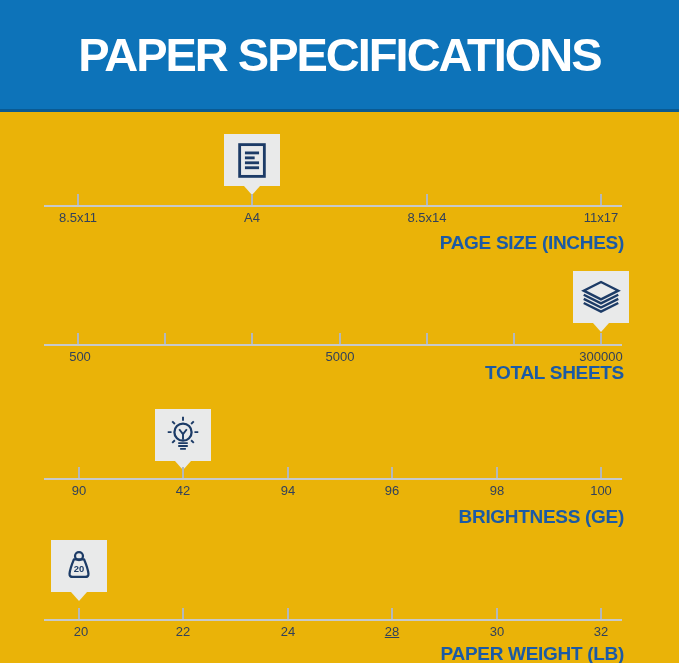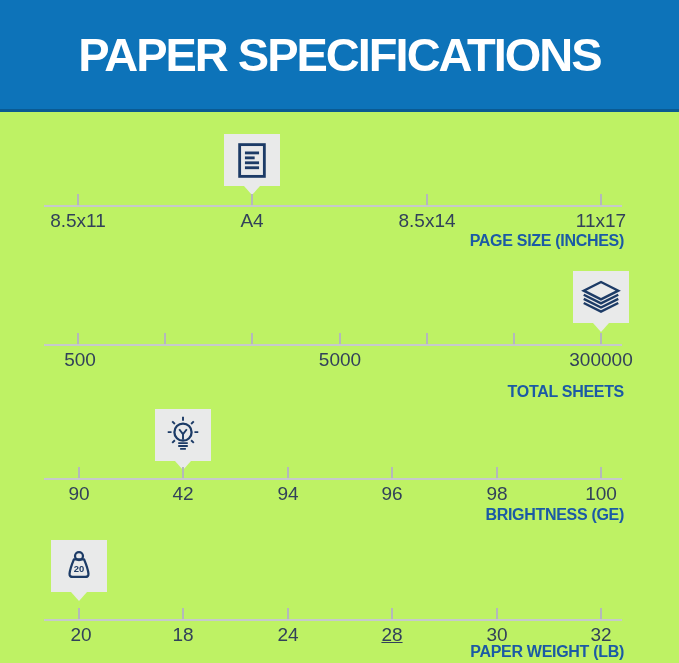--- a/index.html
+++ b/index.html
@@ -1,37 +1,37 @@
 <!DOCTYPE html>
 <html><head>
 <meta charset="utf-8">
 <style>
   * { margin:0; padding:0; box-sizing:border-box; }
   body { background:#ffffff; }
   #page {
-    position:relative; width:679px; height:663px; background:#bef264;
+    position:relative; width:679px; height:663px; background:#eab308;
     overflow:hidden; font-family:"Liberation Sans", sans-serif;
   }
   .banner {
     position:absolute; left:0; top:0; width:679px; height:112px;
     background:#0d73b9; border-bottom:3px solid #0a5a92;
     display:flex; align-items:center; justify-content:center;
   }
   .banner h1 {
     color:#ffffff; font-size:47px; font-weight:bold; letter-spacing:-2px;
     white-space:nowrap;
   }
   .rail { position:absolute; left:44px; width:578px; height:2px; background:#c6c9cb; }
   .tick { position:absolute; width:2px; height:11px; background:#b4b8bb; transform:translateX(-50%); }
   .tick-label {
-    position:absolute; transform:translateX(-50%); font-size:19px; color:#32415a;
+    position:absolute; transform:translateX(-50%); font-size:13px; color:#32415a;
     white-space:nowrap; line-height:1;
   }
   .scale-title {
-    position:absolute; right:55px; font-size:16px; font-weight:bold; color:#1b5aa5;
+    position:absolute; right:55px; font-size:19px; font-weight:bold; color:#1b5aa5;
     letter-spacing:-0.3px; white-space:nowrap; line-height:1;
   }
   .marker {
     position:absolute; width:56px; height:52px; background:#e9eaea;
     display:flex; align-items:center; justify-content:center;
   }
   .marker-tail {
     position:absolute; width:0; height:0; transform:translateX(-50%);
     border-left:8px solid transparent; border-right:8px solid transparent;
     border-top:9px solid #e9eaea;
@@ -91,21 +91,21 @@
     <div class="tick" style="left:340px; top:333px;"></div>
     <div class="tick" style="left:427px; top:333px;"></div>
     <div class="tick" style="left:514px; top:333px;"></div>
     <div class="tick" style="left:601px; top:333px;"></div>
     <div class="rail" style="top:344px;"></div>
 
     <div class="tick-label" style="left:80px;  top:350px;">500</div>
     <div class="tick-label" style="left:340px; top:350px;">5000</div>
     <div class="tick-label" style="left:601px; top:350px;">300000</div>
 
-    <div class="scale-title" style="top:384px;">TOTAL SHEETS</div>
+    <div class="scale-title" style="top:363px;">TOTAL SHEETS</div>
   </div>
 
   <div>
     <div class="marker" style="left:155px; top:409px;">
       <svg width="42" height="42" viewBox="0 0 44 44">
         <circle cx="22" cy="19" r="9" fill="none" stroke="#1c3b66" stroke-width="2.4"></circle>
         <path d="M18,16 L22,21 M26,16 L22,21 M22,21 L22,27" fill="none" stroke="#1c3b66" stroke-width="2"></path>
         <path d="M17,30.5 H27 M17,33.5 H27 M19,36.5 H25" fill="none" stroke="#1c3b66" stroke-width="2"></path>
         <path d="M22,7 L22,3 M30.5,10.5 L33.3,7.7 M13.5,10.5 L10.7,7.7 M34,19 L38,19 M10,19 L6,19 M30.5,27.5 L33.3,30.3 M13.5,27.5 L10.7,30.3" stroke="#1c3b66" stroke-width="2"></path>
       </svg>
@@ -142,21 +142,21 @@
 
     <div class="tick" style="left:79px;  top:608px;"></div>
     <div class="tick" style="left:183px; top:608px;"></div>
     <div class="tick" style="left:288px; top:608px;"></div>
     <div class="tick" style="left:392px; top:608px;"></div>
     <div class="tick" style="left:497px; top:608px;"></div>
     <div class="tick" style="left:601px; top:608px;"></div>
     <div class="rail" style="top:619px;"></div>
 
     <div class="tick-label" style="left:81px;  top:625px;">20</div>
-    <div class="tick-label" style="left:183px; top:625px;">18</div>
+    <div class="tick-label" style="left:183px; top:625px;">22</div>
     <div class="tick-label" style="left:288px; top:625px;">24</div>
     <div class="tick-label" style="left:392px; top:625px;text-decoration:underline;">28</div>
     <div class="tick-label" style="left:497px; top:625px;">30</div>
     <div class="tick-label" style="left:601px; top:625px;">32</div>
 
     <div class="scale-title" style="top:644px;">PAPER WEIGHT (LB)</div>
   </div>
 
 </div>
 

